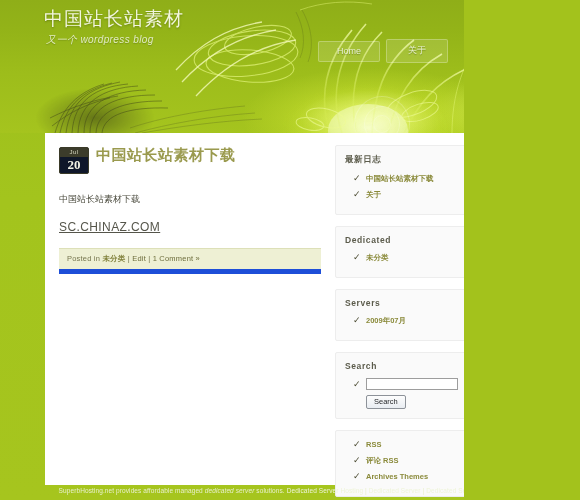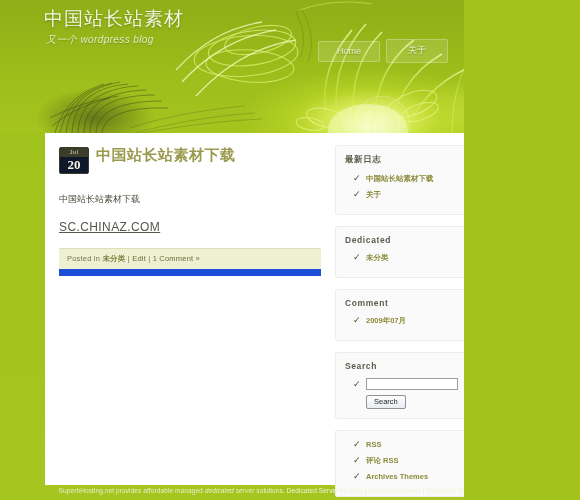--- a/index.html
+++ b/index.html
@@ -181,21 +181,21 @@
     color: #55554a;
     font-size: 12px;
     letter-spacing: .4px;
   }
   .post-meta {
     margin-top: 12px;
     width: 262px;
     box-sizing: border-box;
     background: #eef0d4;
     border-top: 1px solid #dde0b8;
-    border-bottom: 7px solid #1d4ed8;
+    border-bottom: 5px solid #1d4ed8;
     padding: 5px 8px;
     font-size: 7.5px;
     color: #76764f;
     letter-spacing: .2px;
   }
   .post-meta a {
     color: #6d6d3c;
     text-decoration: none;
   }
   .post-meta a.cat {
@@ -443,21 +443,21 @@
           <h3 class="widget-title">Dedicated</h3>
           <ul>
             <li>
               <span class="check-icon">✓</span>
               <a href="#">未分类</a>
             </li>
           </ul>
         </section>
 
         <section class="widget">
-          <h3 class="widget-title">Comment</h3>
+          <h3 class="widget-title">Servers</h3>
           <ul>
             <li>
               <span class="check-icon">✓</span>
               <a href="#">2009年07月</a>
             </li>
           </ul>
         </section>
 
         <section class="widget">
           <h3 class="widget-title">Search</h3>

